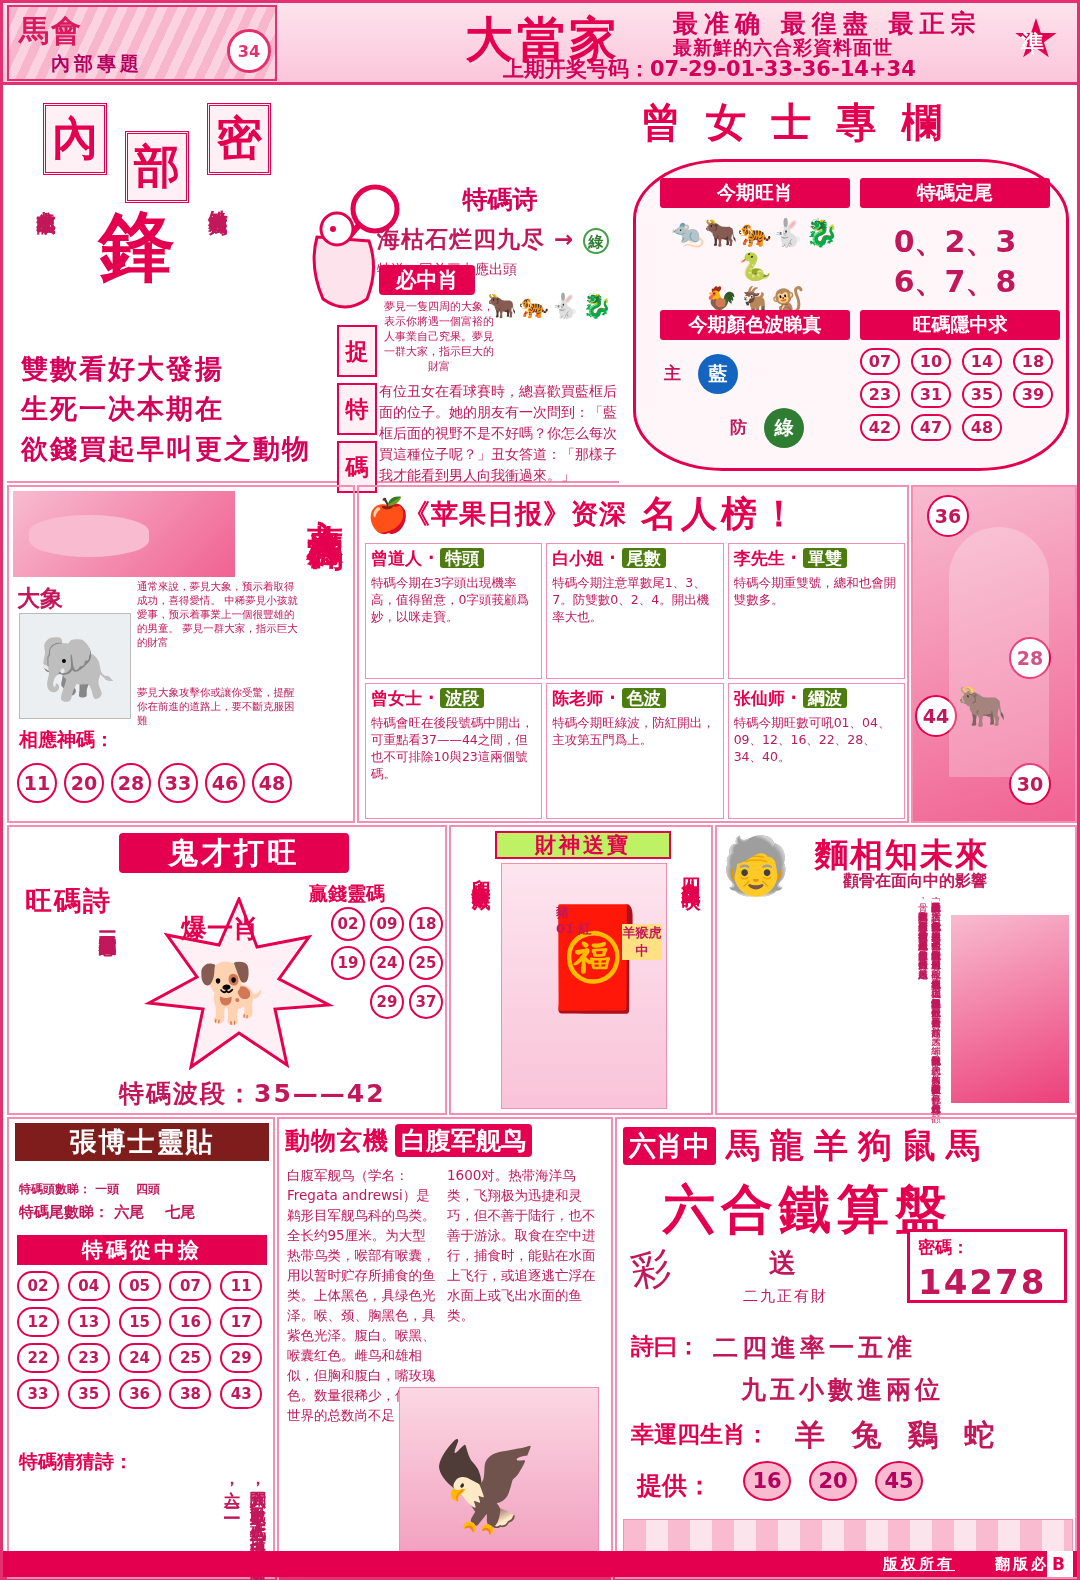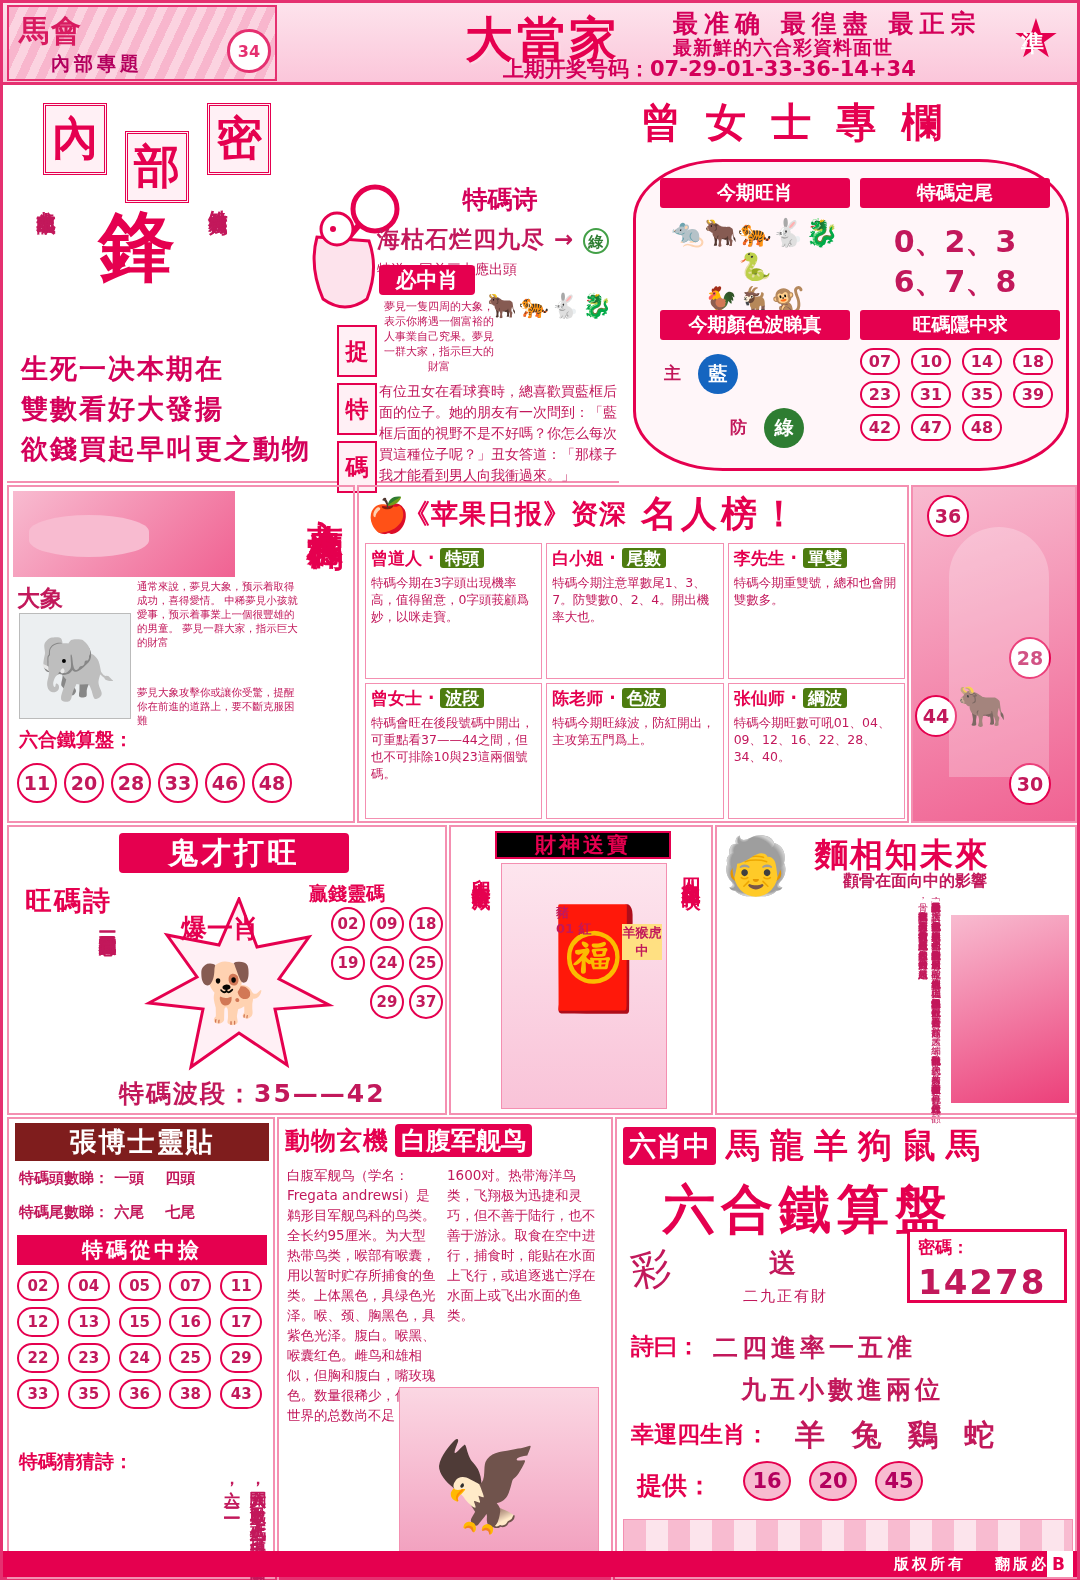--- a/index.html
+++ b/index.html
@@ -118,40 +118,40 @@
   .gui-poem { position:absolute; left:16px; top:96px; width:96px; font-size:17px; font-weight:bold; color:#c2185b; writing-mode:vertical-rl; text-orientation:upright; height:160px; line-height:26px; }
   .star-burst { position:absolute; left:130px; top:70px; width:200px; height:180px; }
   .star-burst .lbl { position:absolute; left:42px; top:14px; font-size:26px; font-weight:bold; color:#e5004f; }
   .star-burst .dog { position:absolute; left:58px; top:62px; font-size:58px; color:#e5004f; }
   .gui-ying { position:absolute; left:300px; top:54px; font-size:19px; font-weight:bold; color:#e5004f; }
   .gui-nums { position:absolute; left:308px; top:80px; width:126px; display:flex; flex-wrap:wrap; gap:5px; justify-content:flex-end; }
   .gui-nums div { width:34px; height:34px; border-radius:50%; border:2px solid #e5004f; color:#c2185b; font-size:15px; font-weight:bold; display:flex; align-items:center; justify-content:center; background:#fff; }
   .gui-bo { position:absolute; left:110px; top:250px; font-size:25px; font-weight:bold; color:#c2185b; letter-spacing:2px; }
 
   .sec-god { position:absolute; left:446px; top:822px; width:264px; height:290px; border:2px solid #f48fb1; }
-  .god-head { position:absolute; left:44px; top:4px; width:176px; height:28px; border:2px solid #e5004f; background:#000000; color:#e5004f; font-size:21px; font-weight:bold; display:flex; align-items:center; justify-content:center; letter-spacing:3px; }
+  .god-head { position:absolute; left:44px; top:4px; width:176px; height:28px; border:2px solid #e5004f; background:#bef264; color:#e5004f; font-size:21px; font-weight:bold; display:flex; align-items:center; justify-content:center; letter-spacing:3px; }
   .god-vl { position:absolute; left:6px; top:36px; width:38px; height:244px; writing-mode:vertical-rl; text-orientation:upright; font-size:19px; font-weight:bold; color:#e5004f; letter-spacing:2px; }
   .god-vr { position:absolute; right:6px; top:36px; width:38px; height:244px; writing-mode:vertical-rl; text-orientation:upright; font-size:19px; font-weight:bold; color:#e5004f; letter-spacing:2px; }
   .god-pic { position:absolute; left:50px; top:36px; width:166px; height:246px; background:linear-gradient(180deg,#fde5ee,#f9c3d8); border:1px solid #f48fb1; }
   .god-pic .fig { position:absolute; left:30px; top:36px; font-size:100px; color:#e5004f; }
   .god-tag1 { position:absolute; left:54px; top:40px; font-size:13px; font-weight:bold; color:#c2185b; }
   .god-tag2 { position:absolute; left:54px; top:56px; font-size:13px; font-weight:bold; color:#c2185b; }
   .god-tag3 { position:absolute; left:120px; top:60px; width:40px; font-size:13px; font-weight:bold; color:#c2185b; background:#ffe082; text-align:center; }
 
   .sec-face { position:absolute; left:712px; top:822px; width:362px; height:290px; border:2px solid #f48fb1; }
   .face-title { position:absolute; left:98px; top:6px; font-size:33px; font-weight:bold; color:#e5004f; letter-spacing:2px; }
   .face-sub { position:absolute; left:126px; top:44px; font-size:16px; font-weight:bold; color:#c2185b; }
   .face-old { position:absolute; left:4px; top:6px; font-size:56px; color:#e5004f; }
   .face-text { position:absolute; left:8px; top:68px; width:218px; height:212px; font-size:9.6px; line-height:13px; color:#c2185b; writing-mode:vertical-rl; }
   .face-photo { position:absolute; right:6px; top:88px; width:118px; height:188px; background:linear-gradient(160deg,#f8bbd0,#ec407a); }
 
   
   .sec-zhang { position:absolute; left:4px; top:1114px; width:268px; height:462px; border:2px solid #f48fb1; }
   .zhang-title { position:absolute; left:6px; top:4px; width:254px; height:38px; background:#7f1d1d; color:#fff; font-size:27px; font-weight:bold; display:flex; align-items:center; justify-content:center; letter-spacing:2px; }
-  .zhang-r1 { position:absolute; left:10px; top:50px; font-size:15px; font-weight:bold; color:#c2185b; }
+  .zhang-r1 { position:absolute; left:10px; top:62px; font-size:12px; font-weight:bold; color:#c2185b; }
   .zhang-r2 { position:absolute; left:10px; top:84px; font-size:15px; font-weight:bold; color:#c2185b; }
   .zhang-pick { position:absolute; left:8px; top:116px; width:250px; height:30px; background:#e5004f; color:#fff; font-size:21px; font-weight:bold; display:flex; align-items:center; justify-content:center; letter-spacing:3px; }
   .zhang-grid { position:absolute; left:8px; top:152px; width:252px; display:grid; grid-template-columns:repeat(5,1fr); gap:6px 2px; }
   .zhang-grid div { width:42px; height:30px; border:2px solid #e5004f; border-radius:15px; background:#fff; color:#c2185b; font-size:15px; font-weight:bold; display:flex; align-items:center; justify-content:center; }
   .zhang-poem-t { position:absolute; left:10px; top:330px; font-size:19px; font-weight:bold; color:#e5004f; }
   .zhang-poem { position:absolute; left:6px; top:360px; width:256px; height:98px; writing-mode:vertical-rl; text-orientation:upright; font-size:16px; line-height:26px; color:#c2185b; font-weight:bold; }
 
   .sec-bird { position:absolute; left:274px; top:1114px; width:336px; height:498px; border:2px solid #f48fb1; }
   .bird-head { position:absolute; left:6px; top:4px; width:324px; height:34px; display:flex; align-items:center; }
   .bird-head .b1 { font-size:25px; font-weight:bold; color:#e5004f; letter-spacing:1px; }
@@ -178,21 +178,21 @@
   .luck-l { position:absolute; left:14px; top:300px; font-size:23px; font-weight:bold; color:#e5004f; }
   .luck-v { position:absolute; left:178px; top:296px; font-size:30px; font-weight:bold; color:#c2185b; letter-spacing:8px; }
   .prov-l { position:absolute; left:20px; top:350px; font-size:25px; font-weight:bold; color:#e5004f; }
   .prov-n { position:absolute; left:126px; top:342px; display:flex; gap:18px; }
   .prov-n div { width:48px; height:40px; border-radius:50%; background:#f8bbd0; border:2px solid #e5004f; color:#b3005e; font-size:21px; font-weight:bold; display:flex; align-items:center; justify-content:center; }
   .six-strip { position:absolute; left:6px; bottom:4px; width:450px; height:54px; background:repeating-linear-gradient(90deg,#f8bbd0 0 22px,#fce4ec 22px 44px); border:1px solid #f48fb1; }
 
   
   .footer { position:absolute; left:0; bottom:0; width:1074px; height:26px; background:#e5004f; color:#fff; display:flex; align-items:center; justify-content:flex-end; padding-right:10px; font-size:15px; font-weight:bold; letter-spacing:3px; }
   .footer .pg { position:absolute; right:4px; top:0; width:26px; height:26px; background:#fff; color:#e5004f; display:flex; align-items:center; justify-content:center; font-size:17px; }
-  .footer .lbl2 { margin-right:29px; }
+  .footer .lbl2 { margin-right:40px;text-decoration:underline; }
 </style>
 </head>
 <body>
 
 <div class="page">
 
   <div class="header">
     <div class="hdr-left">
       <div class="cn1">馬會</div>
       <div class="cn2">內部專題</div>
@@ -213,22 +213,22 @@
   <div class="sec-secret">
     <div class="secret-title">
       <span class="st1">內</span>
       <span class="st2">部</span>
       <span class="st3">密</span>
     </div>
     <div class="secret-left v-text">龙虎山前半红眼</div>
     <div class="secret-big">鋒</div>
     <div class="secret-right v-text">针锋相对各为钱</div>
     <div class="secret-lines">
+      <div>雙數看好大發揚</div>
       <div>生死一决本期在</div>
-      <div>雙數看好大發揚</div>
       <div>欲錢買起早叫更之動物</div>
     </div>
     <div class="magnifier">
       <svg width="120" height="150" viewBox="0 0 120 150">
         <circle cx="78" cy="32" r="22" fill="none" stroke="#e5004f" stroke-width="5"></circle>
         <line x1="62" y1="48" x2="40" y2="74" stroke="#e5004f" stroke-width="6"></line>
         <path d="M20,60 q-8,30 6,62 q22,16 44,0 q12,-30 2,-58 z" fill="#fde3ec" stroke="#e5004f" stroke-width="3"></path>
         <circle cx="40" cy="52" r="16" fill="#fff" stroke="#e5004f" stroke-width="3"></circle>
         <circle cx="36" cy="52" r="3" fill="#e5004f"></circle>
       </svg>
@@ -303,21 +303,21 @@
     </div>
   </div>
 
   <div class="sec-dream">
     <div class="dream-photo"></div>
     <div class="dream-vtitle">入夢應神碼</div>
     <div class="dream-word">大象</div>
     <div class="dream-eleph"></div>
     <div class="dream-text">通常來說，夢見大象，预示着取得成功，喜得愛情。 中稀夢見小孩就愛事，预示着事業上一個很豐雄的的男童。 夢見一群大家，指示巨大的財富</div>
     <div class="dream-text2">夢見大象攻擊你或讓你受驚，提醒你在前進的道路上，要不斷克服困難</div>
-    <div class="dream-slogan">六合鐵算盤：</div>
+    <div class="dream-slogan">相應神碼：</div>
     <div class="dream-nums">
       <div>11</div>
       <div>20</div>
       <div>28</div>
       <div>33</div>
       <div>46</div>
       <div>48</div>
     </div>
   </div>
 

